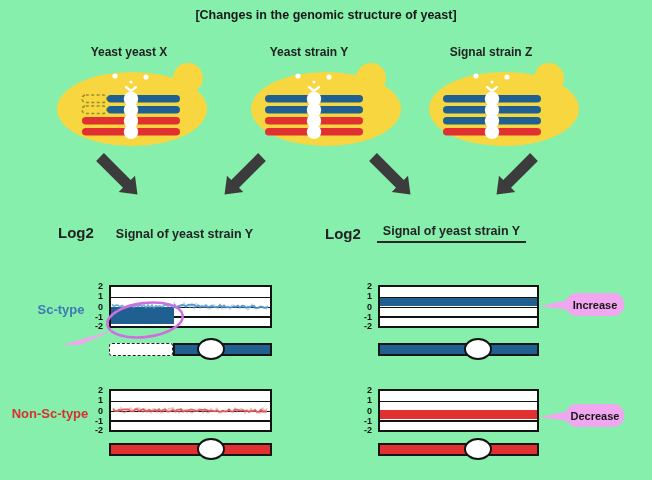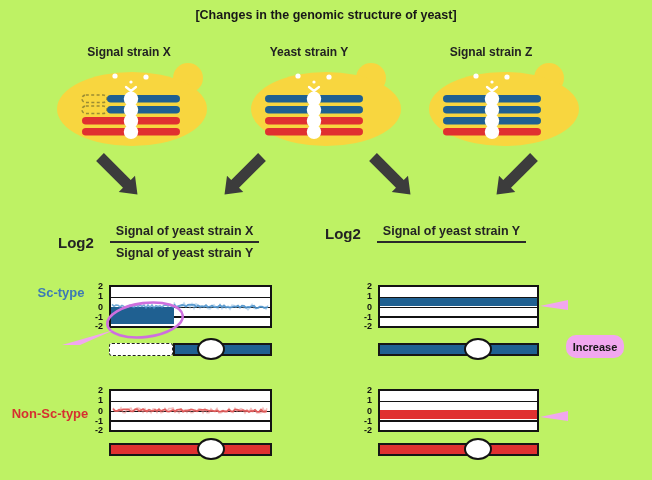--- a/index.html
+++ b/index.html
@@ -1,17 +1,17 @@
 <!DOCTYPE html>
 <html><head>
 <meta charset="utf-8">
 <style>
   html,body{margin:0;padding:0;background:#fff;}
   .canvas{
-    position:relative;width:652px;height:480px;background:#bef264;overflow:hidden;
+    position:relative;width:652px;height:480px;background:#86efac;overflow:hidden;
     font-family:"Liberation Sans", sans-serif;color:#1a1a1a;
   }
   .abs{position:absolute;}
   .title{
     position:absolute;top:8px;left:0;width:100%;text-align:center;
     font-size:12.5px;font-weight:bold;color:#181818;
   }
   .strain-label{
     position:absolute;top:45px;transform:translateX(-50%);
     font-size:12px;font-weight:bold;color:#222;white-space:nowrap;
@@ -31,32 +31,32 @@
   .side-label{position:absolute;font-size:13px;font-weight:bold;text-align:center;white-space:nowrap;}
   
   .chrom{position:absolute;height:13px;box-sizing:border-box;}
   .chrom .solid{position:absolute;top:0;bottom:0;border:2px solid #161616;box-sizing:border-box;}
   .chrom .dashed{position:absolute;top:0;bottom:0;border:1.8px dashed #222;border-radius:3px;background:#fff;box-sizing:border-box;}
   .centromere{position:absolute;width:28px;height:22px;top:-5px;background:#fff;
     border:2px solid #131313;border-radius:50%;box-sizing:border-box;z-index:2;}
   
   .bubble{position:absolute;background:#F1A7EF;border-radius:10px;z-index:4;
     display:flex;align-items:center;justify-content:center;
-    font-size:11px;font-weight:bold;color:#161616;margin-top:42px;}
+    font-size:11px;font-weight:bold;color:#161616;}
   .overlay{position:absolute;left:0;top:0;z-index:3;pointer-events:none;}
   .top-art{position:absolute;left:0;top:0;}
 </style>
 </head>
 <body>
 
 <div class="canvas">
 
   <div class="title">[Changes in the genomic structure of yeast]</div>
 
-  <div class="strain-label" style="left:129px">Signal strain X</div>
+  <div class="strain-label" style="left:129px">Yeast yeast X</div>
   <div class="strain-label" style="left:309px">Yeast strain Y</div>
   <div class="strain-label" style="left:491px">Signal strain Z</div>
 
   <svg class="top-art" width="652" height="270" viewBox="0 0 652 270">
 
     <g>
       <circle cx="188" cy="78" r="15" fill="#F8D63F"></circle>
       <ellipse cx="132" cy="109" rx="75" ry="37" fill="#F8D63F"></ellipse>
       <g>
         <circle cx="115" cy="76" r="2.6" fill="#fff"></circle>
@@ -125,32 +125,31 @@
       <polygon transform="translate(100,157) rotate(45)" points="0,-5.5 38,-5.5 38,-11.5 53,0 38,11.5 38,5.5 0,5.5"></polygon>
       <polygon transform="translate(262,157) rotate(135)" points="0,-5.5 38,-5.5 38,-11.5 53,0 38,11.5 38,5.5 0,5.5"></polygon>
       <polygon transform="translate(373,157) rotate(45)" points="0,-5.5 38,-5.5 38,-11.5 53,0 38,11.5 38,5.5 0,5.5"></polygon>
       <polygon transform="translate(534,157) rotate(135)" points="0,-5.5 38,-5.5 38,-11.5 53,0 38,11.5 38,5.5 0,5.5"></polygon>
     </g>
   </svg>
 
   <div class="formula" style="left:58px;top:212px">
     <span class="log2">Log2</span>
     <div class="frac">
-      <div class="num">Signal of yeast strain X</div>
       <div class="den">Signal of yeast strain Y</div>
     </div>
   </div>
   <div class="formula" style="left:325px;top:212px">
     <span class="log2">Log2</span>
     <div class="frac">
       <div class="num">Signal of yeast strain Y</div>
     </div>
   </div>
 
-  <div class="side-label" style="left:24px;top:285px;width:74px;color:#3D7AB5">Sc-type</div>
+  <div class="side-label" style="left:24px;top:302px;width:74px;color:#3D7AB5">Sc-type</div>
   <div class="side-label" style="left:8px;top:406px;width:84px;color:#D63030">Non-Sc-type</div>
 
   <div class="ticks" style="left:88px;top:285px">
     <span class="tick" style="top:-3px">2</span>
     <span class="tick" style="top:calc(25% - 4px)">1</span>
     <span class="tick" style="top:calc(50% - 4px)">0</span>
     <span class="tick" style="top:calc(75% - 4px)">-1</span>
     <span class="tick" style="top:calc(100% - 6px)">-2</span>
   </div>
   <div class="ticks" style="left:357px;top:285px">
@@ -230,14 +229,15 @@
   </div>
 
   <svg class="overlay" width="652" height="480">
     <ellipse cx="145" cy="320" rx="38" ry="17" transform="rotate(-7 145 320)" fill="none" stroke="#CE6FDE" stroke-width="2.6"></ellipse>
     <polygon points="62,345 80,345 114,330" fill="#F1A7EF"></polygon>
     <polygon points="568,300 568,310 540,306" fill="#F1A7EF"></polygon>
     <polygon points="568,411 568,421 540,417" fill="#F1A7EF"></polygon>
   </svg>
 
   <div class="bubble" style="left:566px;top:293px;width:58px;height:23px">Increase</div>
+  <div class="bubble" style="left:566px;top:404px;width:58px;height:23px">Decrease</div>
 
 </div>
 
 </body></html>

